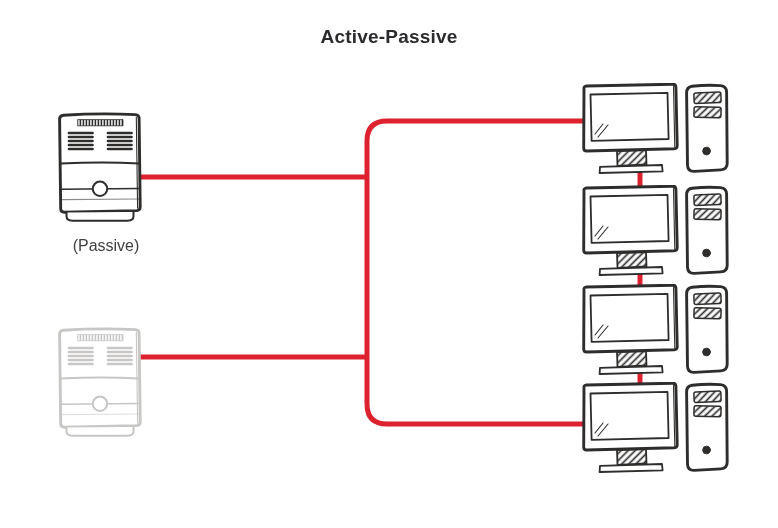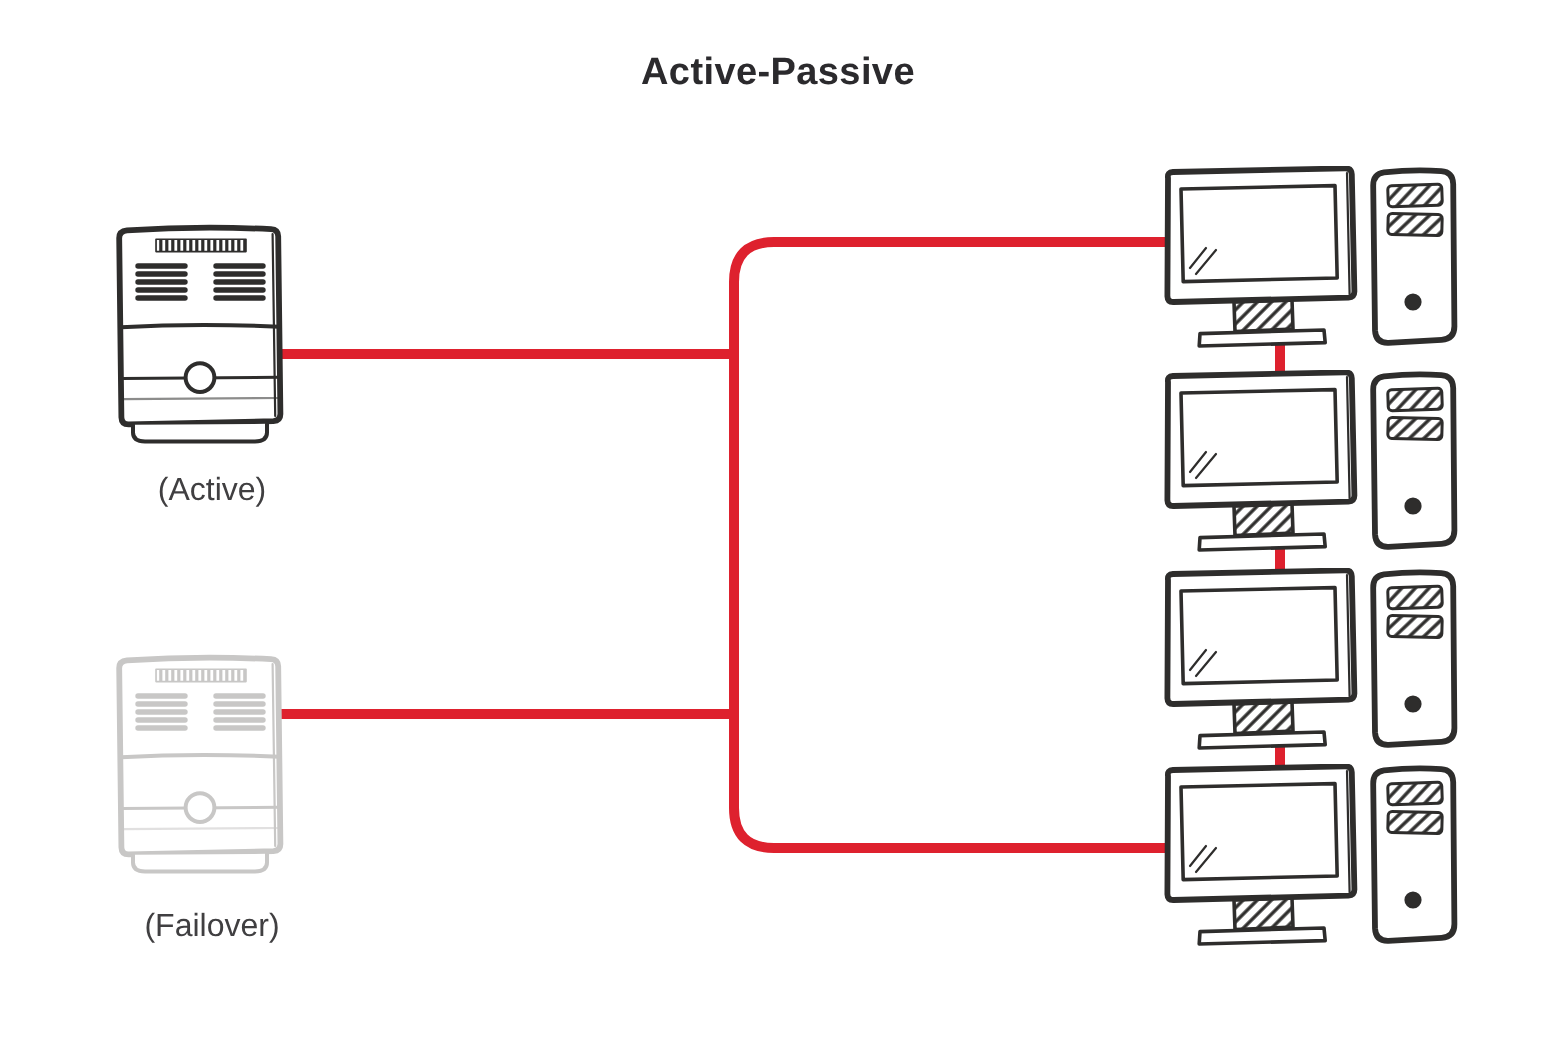--- a/index.html
+++ b/index.html
@@ -80,21 +80,21 @@
           <path d="M53,38 H76.5"></path>
       </g>
       <path class="s2" fill="none" d="M5.6,52.6 Q45,50.4 84.6,52.4"></path>
       <path class="s15" fill="none" d="M5.8,78.2 L84.8,77.6"></path>
       <circle class="s2" fill="#fff" cx="45" cy="77.8" r="7.2"></circle>
       <path class="s1 faint" fill="none" d="M6.2,88.6 L84.6,88"></path>
       <path class="s2" fill="#fff" d="M11.5,101.4 L11.5,105.2 Q11.5,109.6 17.5,109.7 L72.5,109.7 Q78.5,109.6 78.5,105.2 L78.5,100.9"></path>
     </svg>
   </div>
   <div class="node-label" style="left:16px;top:234px;">
-    <div>(Active)</div>
+    <div>(Passive)</div>
   </div>
 
   <div class="node" style="left:55px;top:326px;">
     <svg class="icon muted" width="90" height="118" viewBox="0 0 90 118">
       <path class="s3" fill="#fff" d="M8.5,4.2 Q45,1.8 80.5,3.6 Q84,3.8 84.1,7.2 L85.2,95.8 Q85.3,99.4 81.7,99.6 L9.3,101.2 Q5.8,101.2 5.7,97.7 L4.6,8.2 Q4.5,4.6 8.5,4.2 Z"></path>
       <path class="s1" fill="none" d="M81.3,6 L82.6,97"></path>
       <rect class="s08" fill="url(#bars-muted)" x="23" y="8.6" width="45" height="6.2"></rect>
       <g class="s26" fill="none">
         <path d="M14,22 H37.5"></path>
           <path d="M14,26 H37.5"></path>
@@ -108,21 +108,20 @@
           <path d="M53,38 H76.5"></path>
       </g>
       <path class="s2" fill="none" d="M5.6,52.6 Q45,50.4 84.6,52.4"></path>
       <path class="s15" fill="none" d="M5.8,78.2 L84.8,77.6"></path>
       <circle class="s2" fill="#fff" cx="45" cy="77.8" r="7.2"></circle>
       <path class="s1 faint" fill="none" d="M6.2,88.6 L84.6,88"></path>
       <path class="s2" fill="#fff" d="M11.5,101.4 L11.5,105.2 Q11.5,109.6 17.5,109.7 L72.5,109.7 Q78.5,109.6 78.5,105.2 L78.5,100.9"></path>
     </svg>
   </div>
   <div class="node-label" style="left:16px;top:452px;">
-    <div>(Failover)</div>
   </div>
 
   <div class="ws" style="left:580px;top:83px;">
     <svg class="icon" width="150" height="92" viewBox="0 0 150 92">
       <g>
         <path class="s3" fill="#fff" d="M4,6 Q3.5,3.2 6.5,3 L92.5,1.2 Q95.8,1.1 95.9,4.2 L97.2,62.5 Q97.3,65.6 94.2,65.8 L6.8,68 Q3.8,68.1 3.7,65.2 Z"></path>
         <path class="s1" fill="none" d="M93.5,3.5 L94.8,64"></path>
         <path class="s18" fill="#fff" d="M10.5,11.5 L87.5,9.8 L88.6,56 L11.6,57.8 Z"></path>
         <path class="s1" fill="none" d="M15,51 L23,41 M18,54 L28,42"></path>
         <path class="s18" fill="url(#hatch-ink)" d="M37,68 L66,67 L66.5,81.5 L37.5,82.8 Z"></path>

